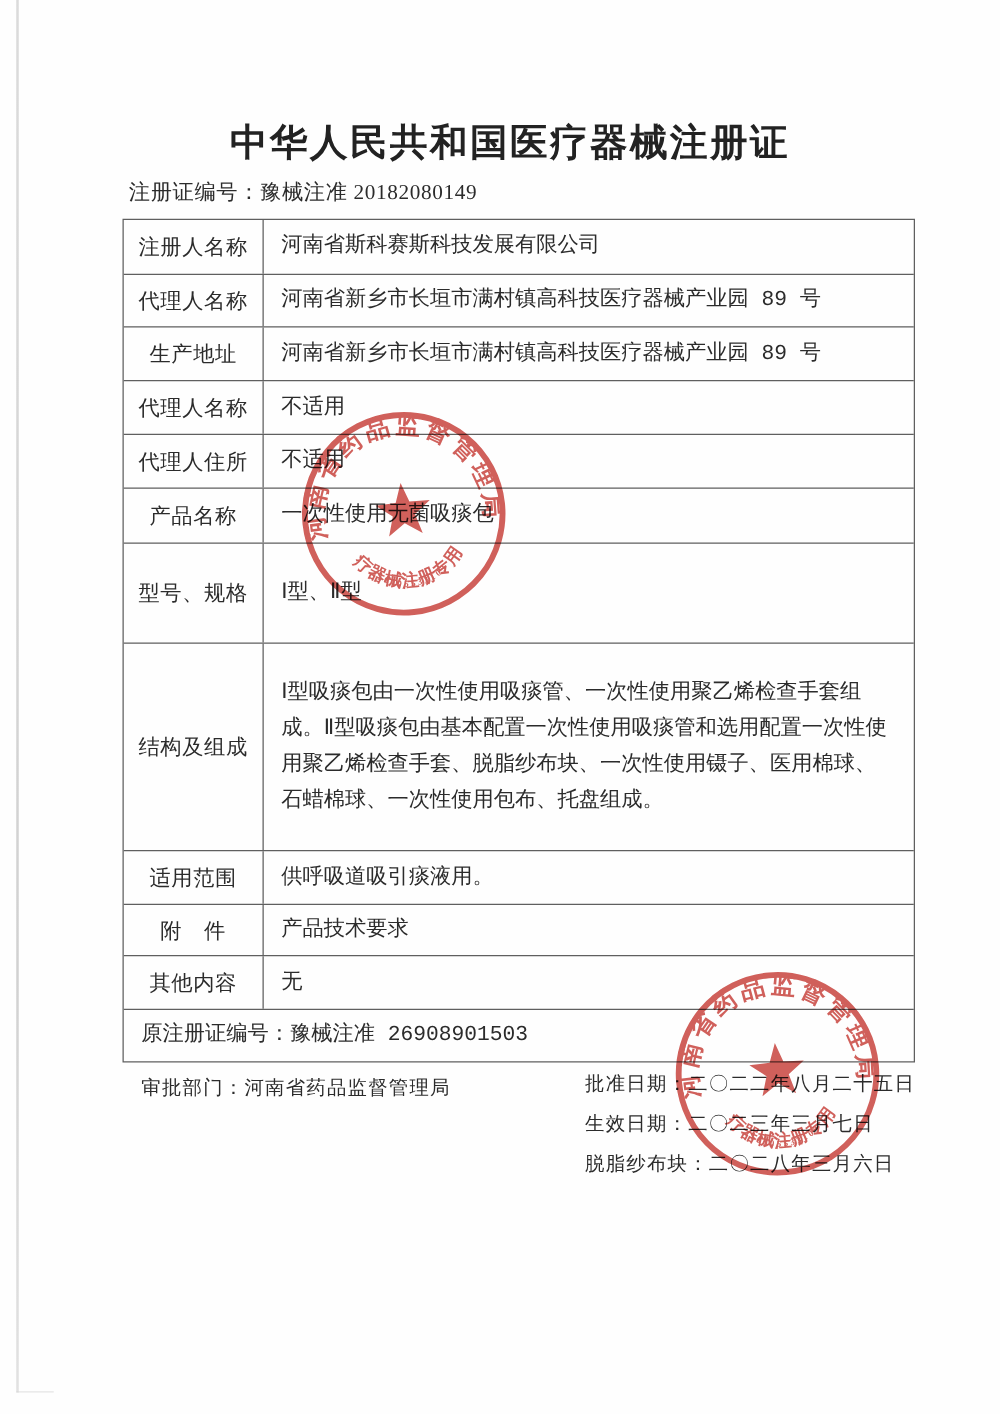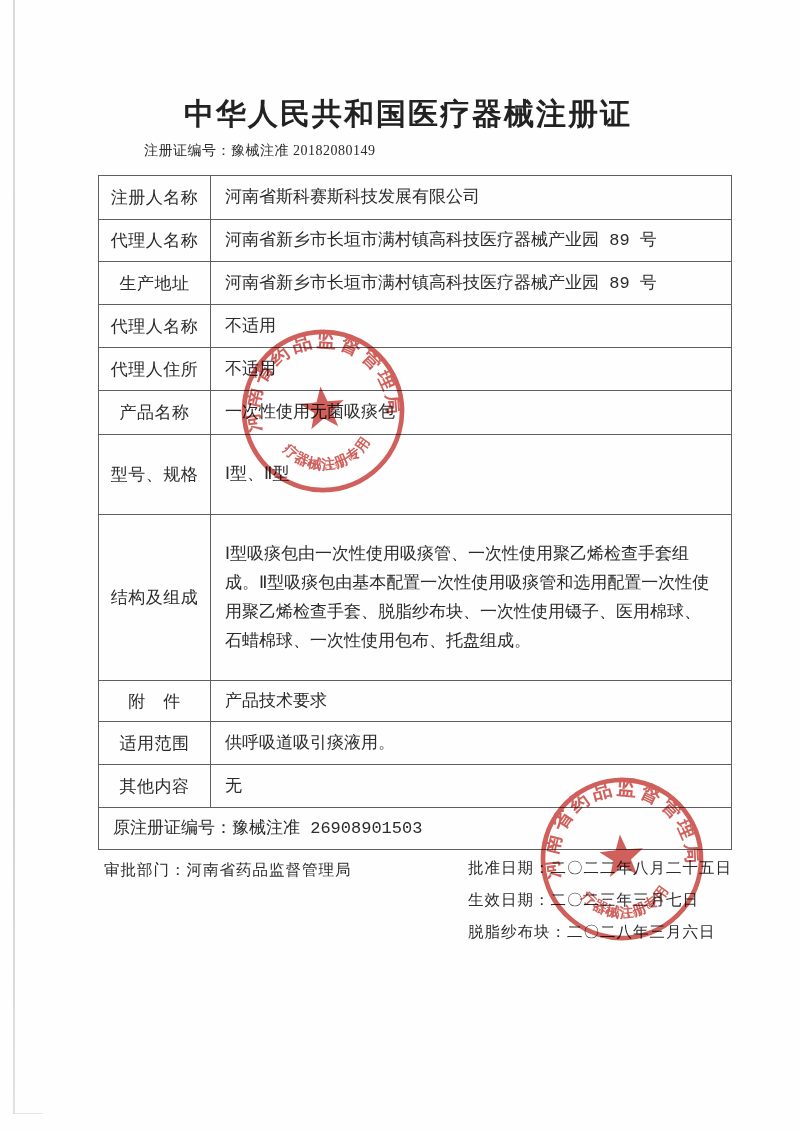--- a/index.html
+++ b/index.html
@@ -20,40 +20,40 @@
     position:absolute;left:13px;top:1113px;width:30px;height:1px;
     background:#d5d5d5;opacity:.6;
   }
   .title{
     position:absolute;left:0;top:86px;width:100%;
     text-align:center;font-size:30px;font-weight:bold;
     letter-spacing:2px;margin:8px;color:#222;
   }
   .certno{
     position:absolute;left:103px;top:142px;
-    font-size:14px;letter-spacing:.5px;margin-left:41px;
+    font-size:17px;letter-spacing:.5px;
   }
   .cert-table{
     position:absolute;left:98px;top:175px;width:634px;
     border:1px solid #5f5f5f;
     box-sizing:border-box;
     font-size:17px;
     font-family:Liberation Mono, monospace;
   }
   .row{display:flex;border-bottom:1px solid #5f5f5f;box-sizing:border-box;}
   .row:last-child{border-bottom:none;}
   .cell{display:flex;align-items:center;box-sizing:border-box;}
   .cell.label{
     width:112px;justify-content:center;text-align:center;
     border-right:1px solid #5f5f5f;padding:0 4px;
     letter-spacing:.5px;flex:none;
   }
   .cell.value{flex:1;padding:4px 14px;line-height:29px;}
   .footer-dept{
-    position:absolute;left:104px;top:860px;font-size:15.5px;letter-spacing:1px;
+    position:absolute;left:113px;top:860px;font-size:15.5px;letter-spacing:1px;
   }
   .footer-dates{
     position:absolute;left:468px;top:852px;font-size:15.5px;letter-spacing:1px;
   }
   .footer-dates .dateline{height:32px;line-height:32px;}
   .stamp{
     position:absolute;width:170px;height:170px;
     mix-blend-mode:multiply;opacity:.85;
   }
   .stamp.mid{left:238px;top:326px;transform:rotate(-6deg);}
@@ -101,27 +101,27 @@
       <div class="cell value">一次性使用无菌吸痰包</div>
     </div>
     <div class="row" style="height:80px">
       <div class="cell label">型号、规格</div>
       <div class="cell value">Ⅰ型、Ⅱ型</div>
     </div>
     <div class="row" style="height:166px">
       <div class="cell label">结构及组成</div>
       <div class="cell value">Ⅰ型吸痰包由一次性使用吸痰管、一次性使用聚乙烯检查手套组成。Ⅱ型吸痰包由基本配置一次性使用吸痰管和选用配置一次性使用聚乙烯检查手套、脱脂纱布块、一次性使用镊子、医用棉球、石蜡棉球、一次性使用包布、托盘组成。</div>
     </div>
+    <div class="row" style="height:43px">
+      <div class="cell label">适用范围</div>
+      <div class="cell value">供呼吸道吸引痰液用。</div>
+    </div>
     <div class="row" style="height:41px">
       <div class="cell label">附　件</div>
       <div class="cell value">产品技术要求</div>
-    </div>
-    <div class="row" style="height:43px">
-      <div class="cell label">适用范围</div>
-      <div class="cell value">供呼吸道吸引痰液用。</div>
     </div>
     <div class="row" style="height:43px">
       <div class="cell label">其他内容</div>
       <div class="cell value">无</div>
     </div>
     <div class="row" style="height:41px">
       <div class="cell value">原注册证编号：豫械注准 26908901503</div>
     </div>
   </div>
 

